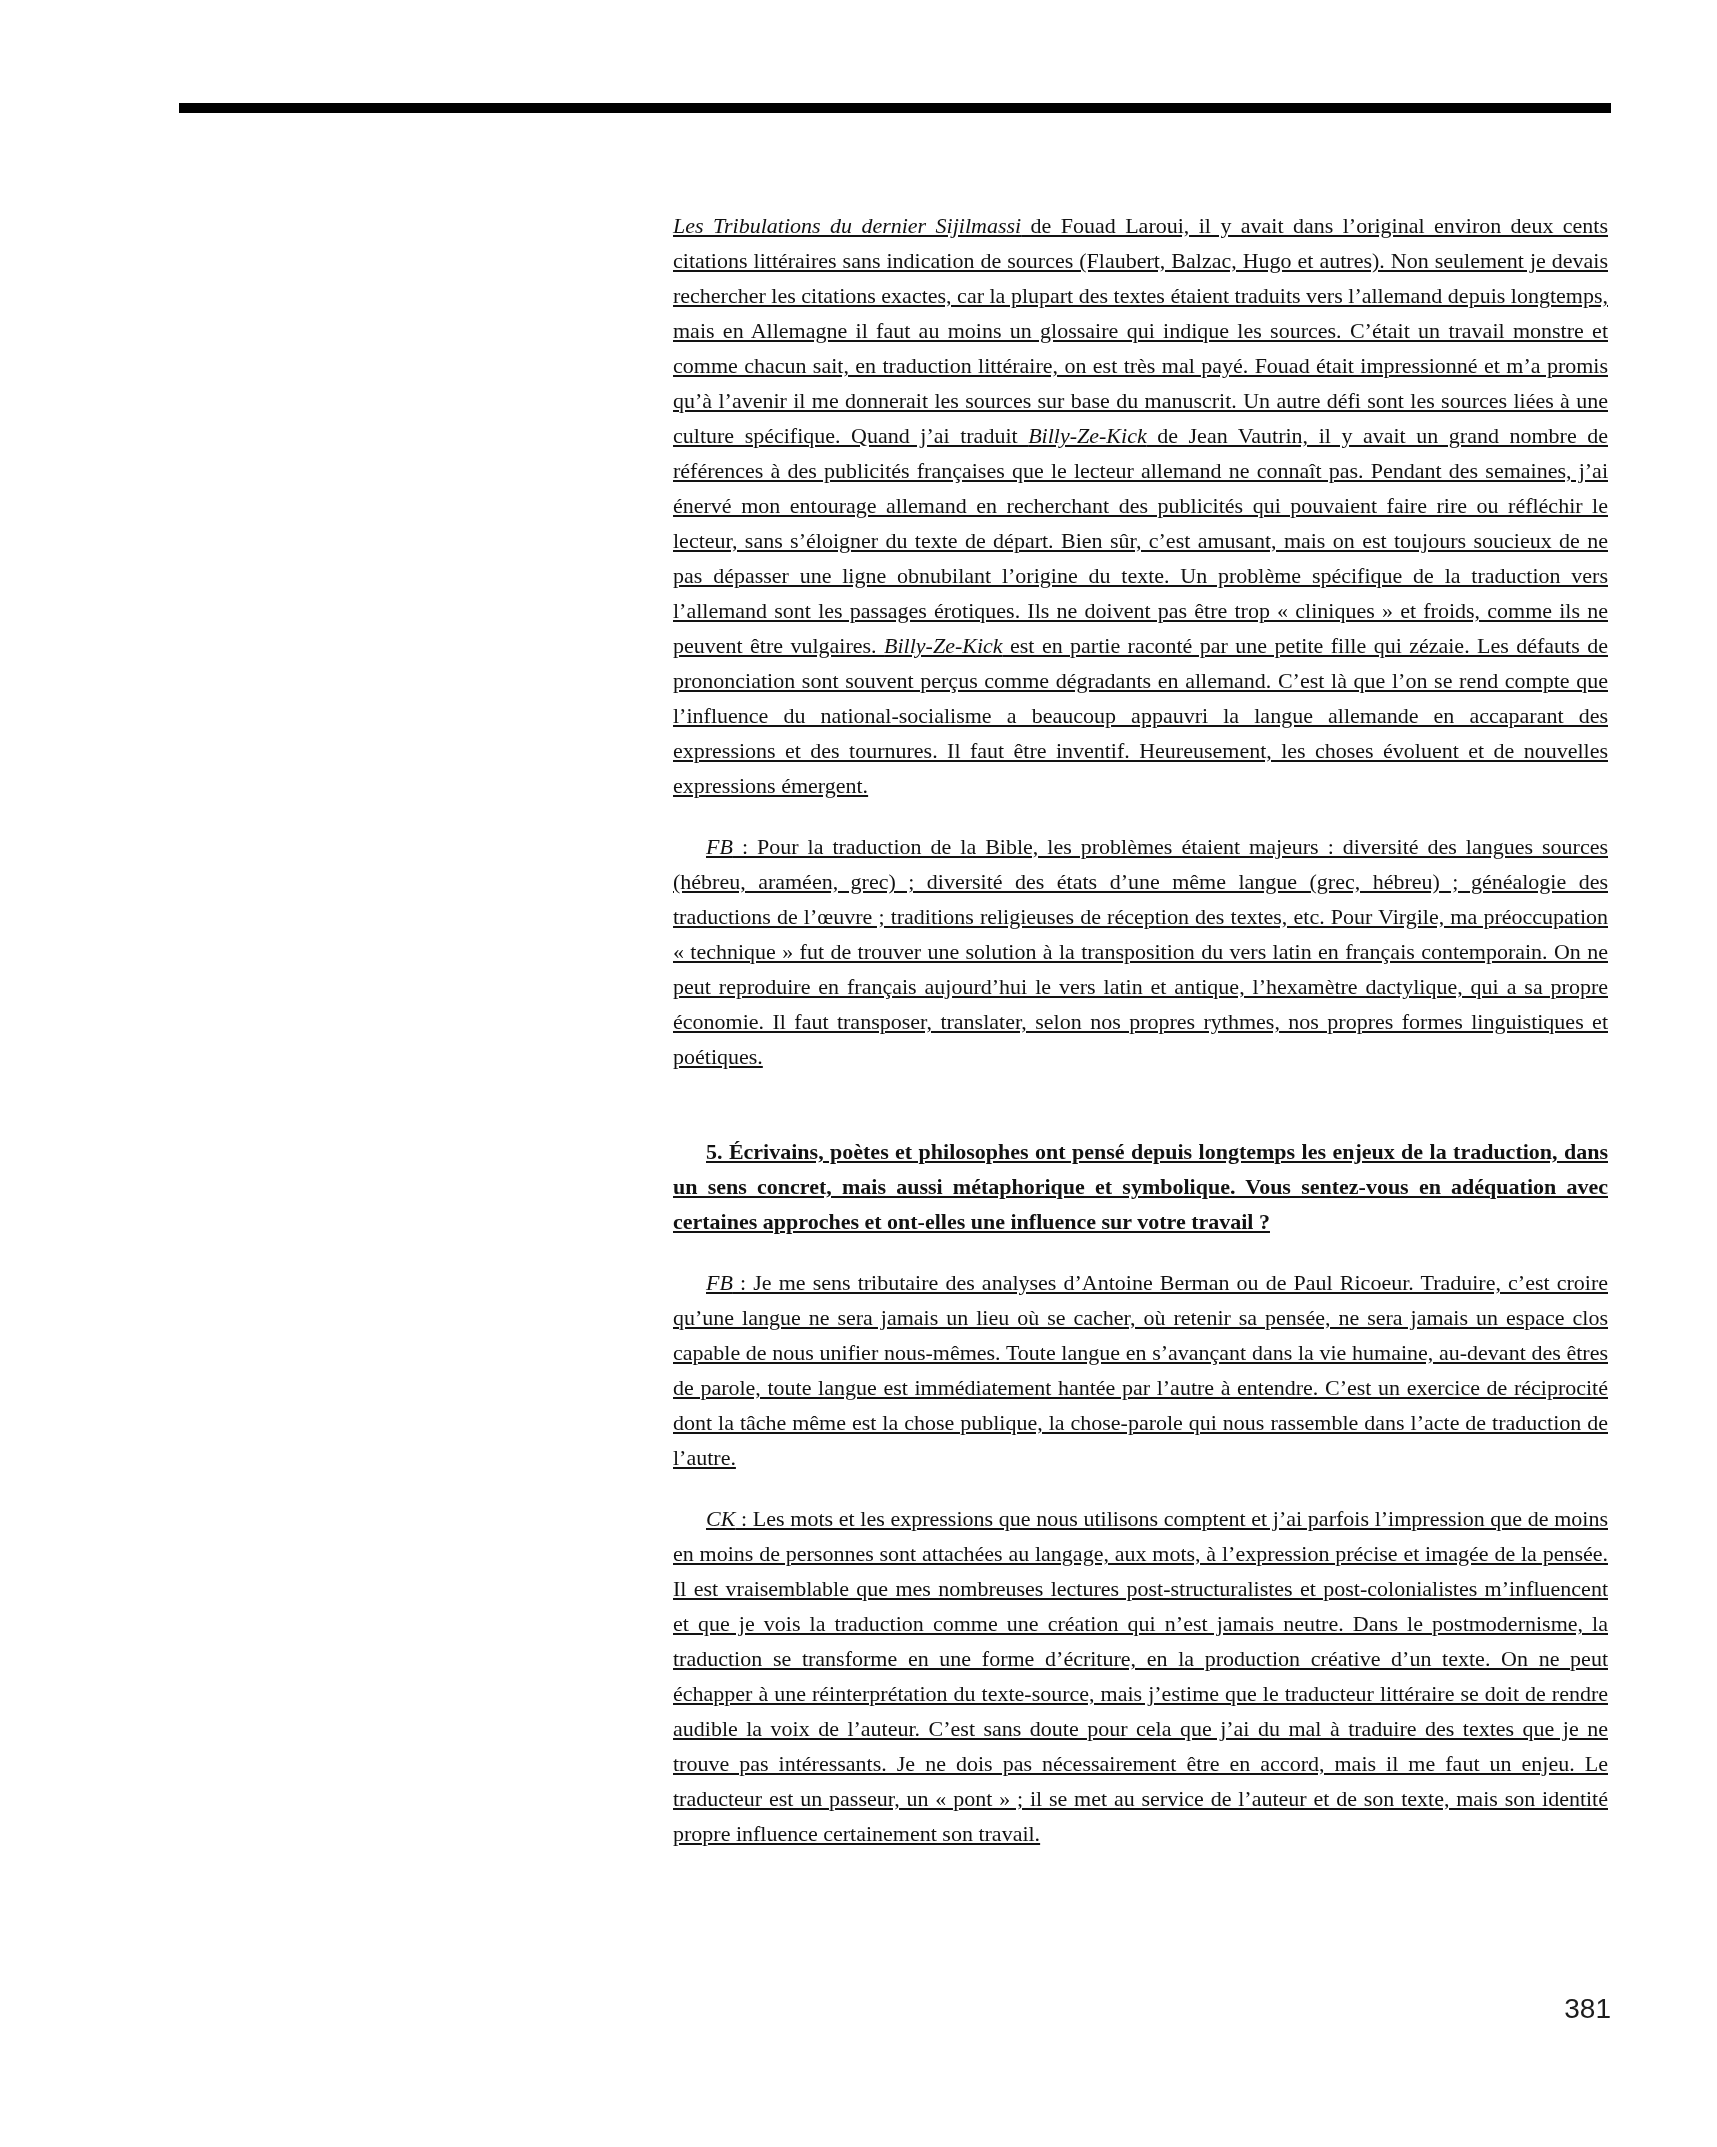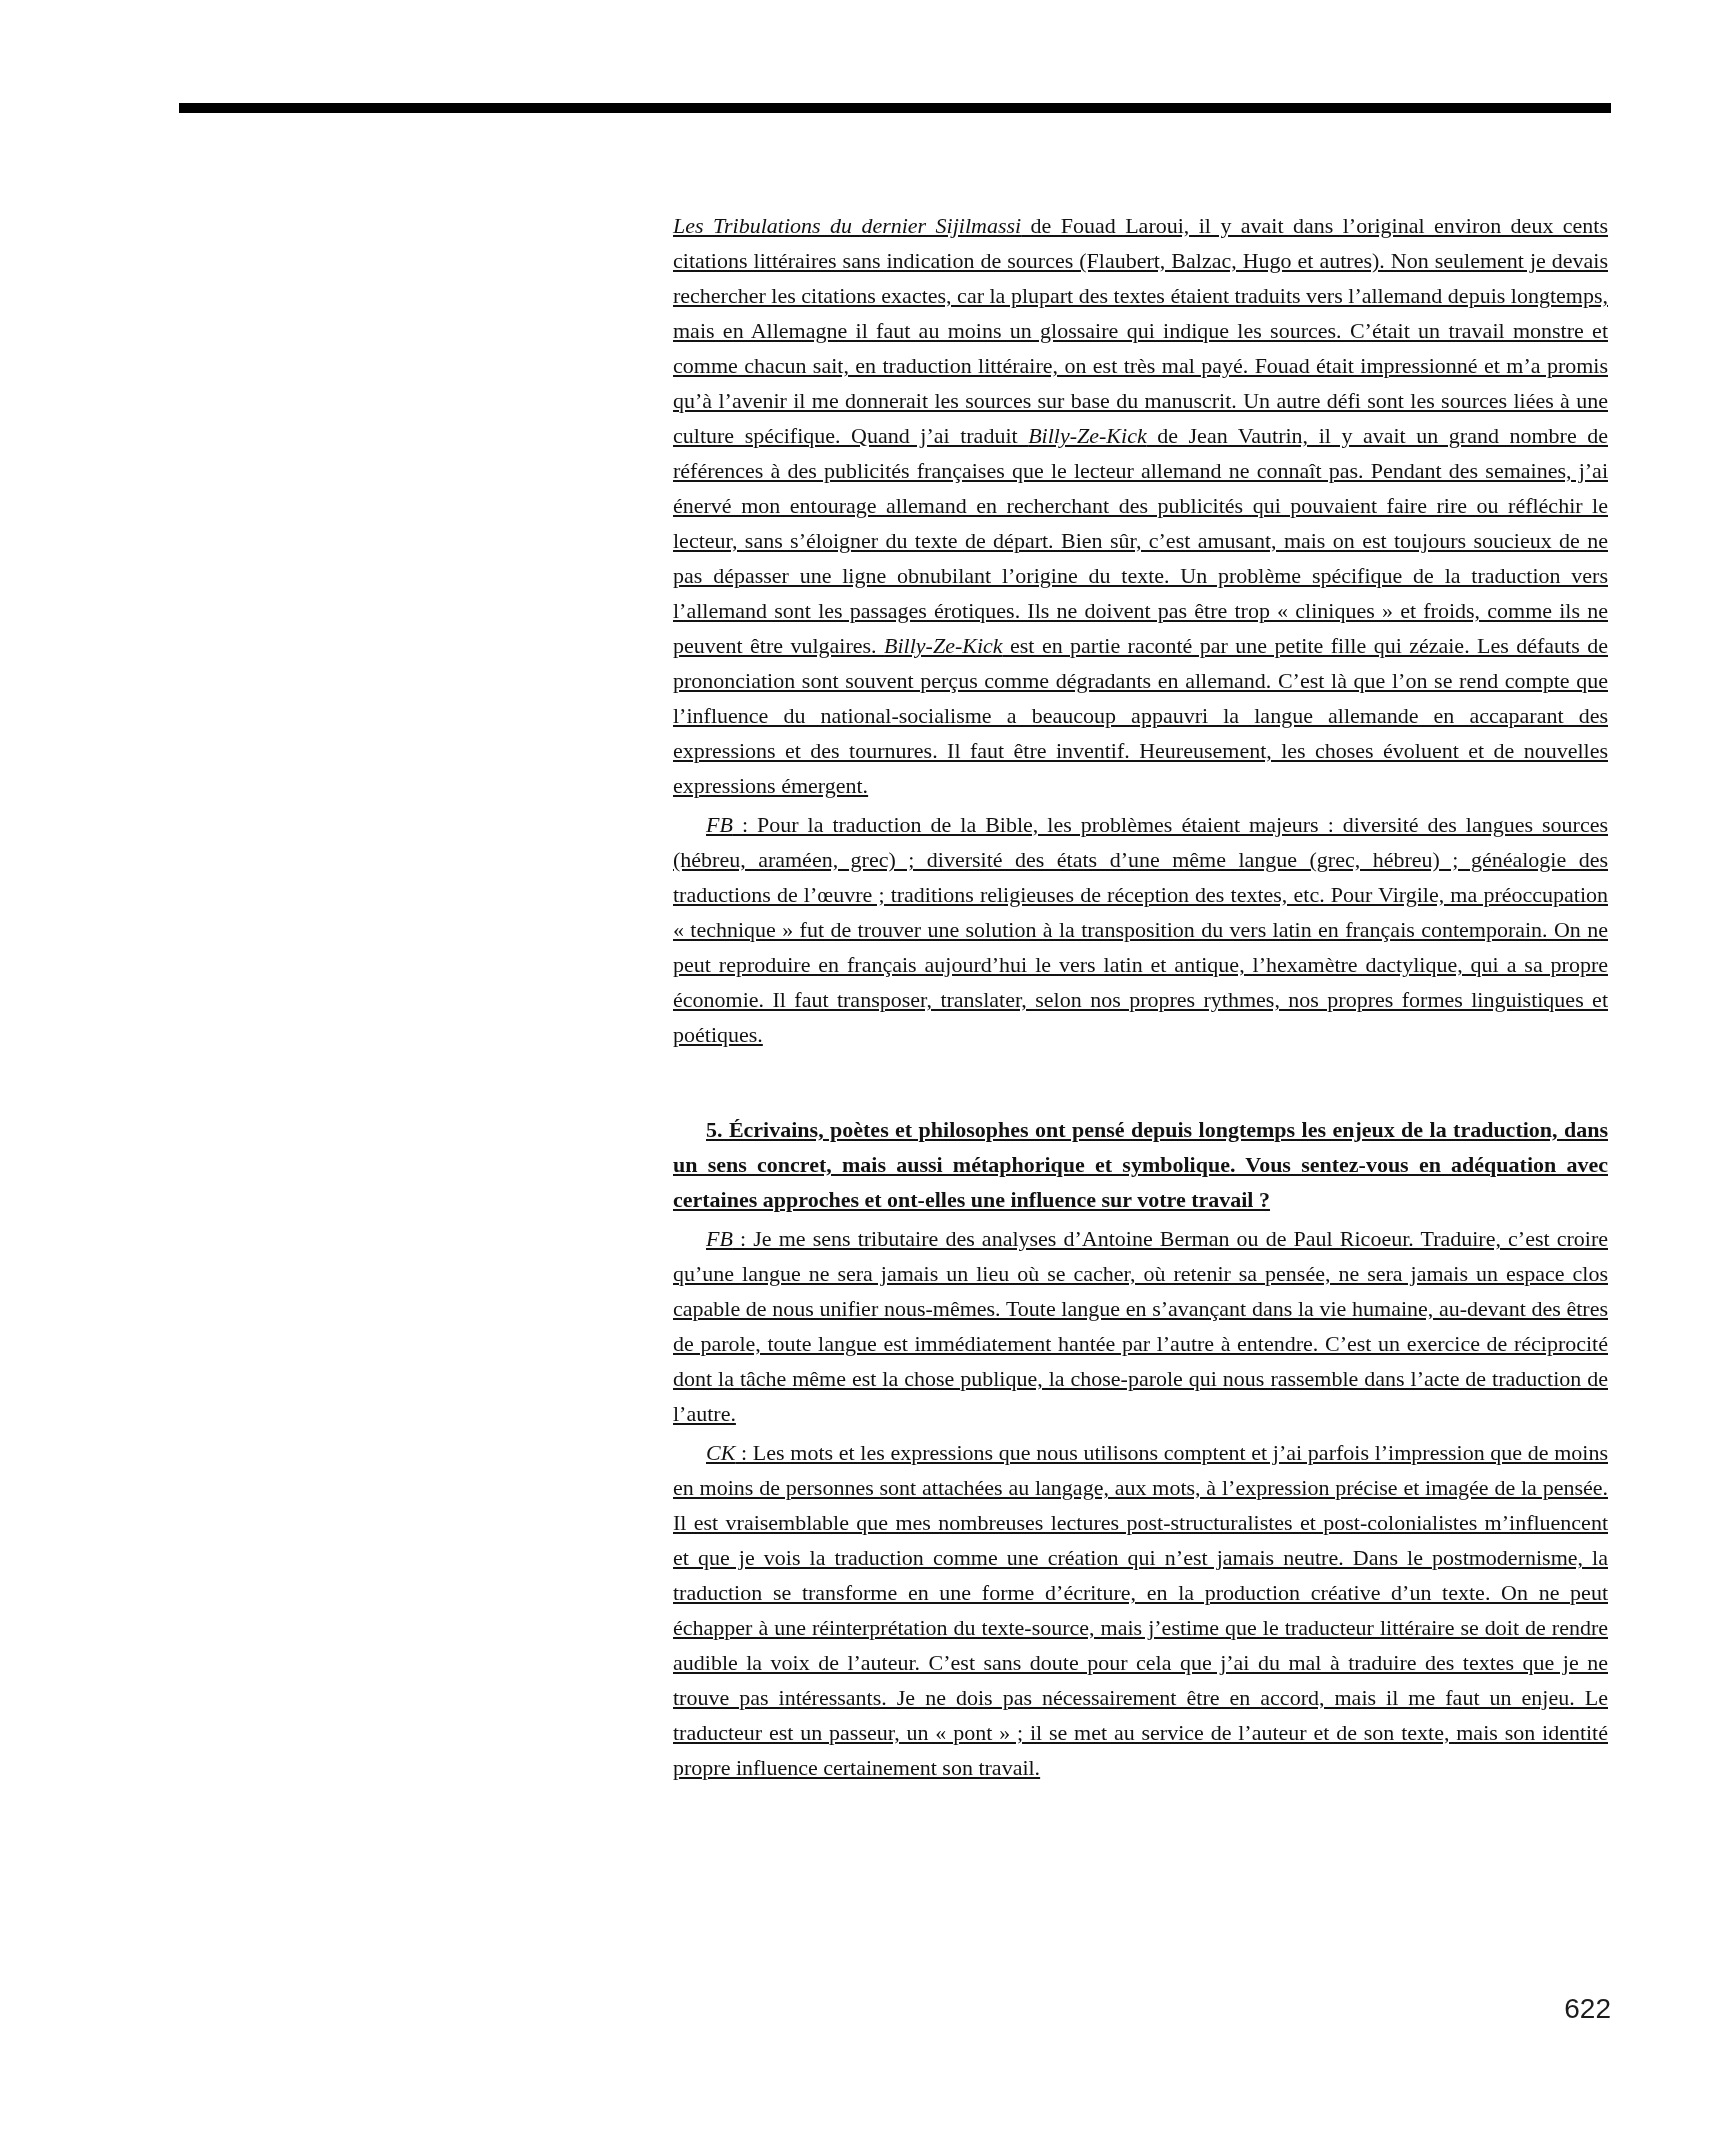--- a/index.html
+++ b/index.html
@@ -24,21 +24,21 @@
     position: absolute;
     left: 673px;
     top: 208px;
     width: 935px;
     font-size: 22px;
     line-height: 35px;
     text-align: justify;
   }
   .para { margin: 0; text-decoration: underline; }
   .para.indent { text-indent: 33px; }
-  .para.sp-std { margin-top: 4px; }
+  .para.sp-std { margin-top: 26px; }
   .para.sp-heading { margin-top: 60px; }
   .para.heading { font-weight: bold; }
   .run-roman { font-style: normal; }
   .run-italic { font-style: italic; }
   .page-number {
     position: absolute;
     top: 1995px;
     right: 107px;
     font-family: "Liberation Sans", "DejaVu Sans", sans-serif;
     font-size: 28px;
@@ -53,14 +53,14 @@
 <div class="top-rule"></div>
 
 <main class="text-column" id="text-column">
     <p class="para"><span class="run-italic">Les Tribulations du dernier Sijilmassi</span><span class="run-roman"> de Fouad Laroui, il y avait dans l’original environ deux cents citations littéraires sans indication de sources (Flaubert, Balzac, Hugo et autres). Non seulement je devais rechercher les citations exactes, car la plupart des textes étaient traduits vers l’allemand depuis longtemps, mais en Allemagne il faut au moins un glossaire qui indique les sources. C’était un travail monstre et comme chacun sait, en traduction littéraire, on est très mal payé. Fouad était impressionné et m’a promis qu’à l’avenir il me donnerait les sources sur base du manuscrit. Un autre défi sont les sources liées à une culture spécifique. Quand j’ai traduit </span><span class="run-italic">Billy-Ze-Kick</span><span class="run-roman"> de Jean Vautrin, il y avait un grand nombre de références à des publicités françaises que le lecteur allemand ne connaît pas. Pendant des semaines, j’ai énervé mon entourage allemand en recherchant des publicités qui pouvaient faire rire ou réfléchir le lecteur, sans s’éloigner du texte de départ. Bien sûr, c’est amusant, mais on est toujours soucieux de ne pas dépasser une ligne obnubilant l’origine du texte. Un problème spécifique de la traduction vers l’allemand sont les passages érotiques. Ils ne doivent pas être trop «&nbsp;cliniques&nbsp;» et froids, comme ils ne peuvent être vulgaires. </span><span class="run-italic">Billy-Ze-Kick</span><span class="run-roman"> est en partie raconté par une petite fille qui zézaie. Les défauts de prononciation sont souvent perçus comme dégradants en allemand. C’est là que l’on se rend compte que l’influence du national-socialisme a beaucoup appauvri la langue allemande en accaparant des expressions et des tournures. Il faut être inventif. Heureusement, les choses évoluent et de nouvelles expressions émergent.</span></p>
     <p class="para indent sp-std"><span class="run-italic">FB</span><span class="run-roman">&nbsp;: Pour la traduction de la Bible, les problèmes étaient majeurs&nbsp;: diversité des langues sources (hébreu, araméen, grec)&nbsp;; diversité des états d’une même langue (grec, hébreu)&nbsp;; généalogie des traductions de l’œuvre&nbsp;; traditions religieuses de réception des textes, etc. Pour Virgile, ma préoccupation «&nbsp;technique&nbsp;» fut de trouver une solution à la transposition du vers latin en français contemporain. On ne peut reproduire en français aujourd’hui le vers latin et antique, l’hexamètre dactylique, qui a sa propre économie. Il faut transposer, translater, selon nos propres rythmes, nos propres formes linguistiques et poétiques.</span></p>
     <p class="para indent heading sp-heading"><span class="run-roman">5. Écrivains, poètes et philosophes ont pensé depuis longtemps les enjeux de la traduction, dans un sens concret, mais aussi métaphorique et symbolique. Vous sentez-vous en adéquation avec certaines approches et ont-elles une influence sur votre travail&nbsp;?</span></p>
     <p class="para indent sp-std"><span class="run-italic">FB</span><span class="run-roman">&nbsp;: Je me sens tributaire des analyses d’Antoine Berman ou de Paul Ricoeur. Traduire, c’est croire qu’une langue ne sera jamais un lieu où se cacher, où retenir sa pensée, ne sera jamais un espace clos capable de nous unifier nous-mêmes. Toute langue en s’avançant dans la vie humaine, au-devant des êtres de parole, toute langue est immédiatement hantée par l’autre à entendre. C’est un exercice de réciprocité dont la tâche même est la chose publique, la chose-parole qui nous rassemble dans l’acte de traduction de l’autre.</span></p>
     <p class="para indent sp-std"><span class="run-italic">CK</span><span class="run-roman">&nbsp;: Les mots et les expressions que nous utilisons comptent et j’ai parfois l’impression que de moins en moins de personnes sont attachées au langage, aux mots, à l’expression précise et imagée de la pensée. Il est vraisemblable que mes nombreuses lectures post-structuralistes et post-colonialistes m’influencent et que je vois la traduction comme une création qui n’est jamais neutre. Dans le postmodernisme, la traduction se transforme en une forme d’écriture, en la production créative d’un texte. On ne peut échapper à une réinterprétation du texte-source, mais j’estime que le traducteur littéraire se doit de rendre audible la voix de l’auteur. C’est sans doute pour cela que j’ai du mal à traduire des textes que je ne trouve pas intéressants. Je ne dois pas nécessairement être en accord, mais il me faut un enjeu. Le traducteur est un passeur, un «&nbsp;pont&nbsp;»&nbsp;; il se met au service de l’auteur et de son texte, mais son identité propre influence certainement son travail.</span></p>
   </main>
 
-<div class="page-number">622</div>
+<div class="page-number">381</div>
 
 
 </body></html>

